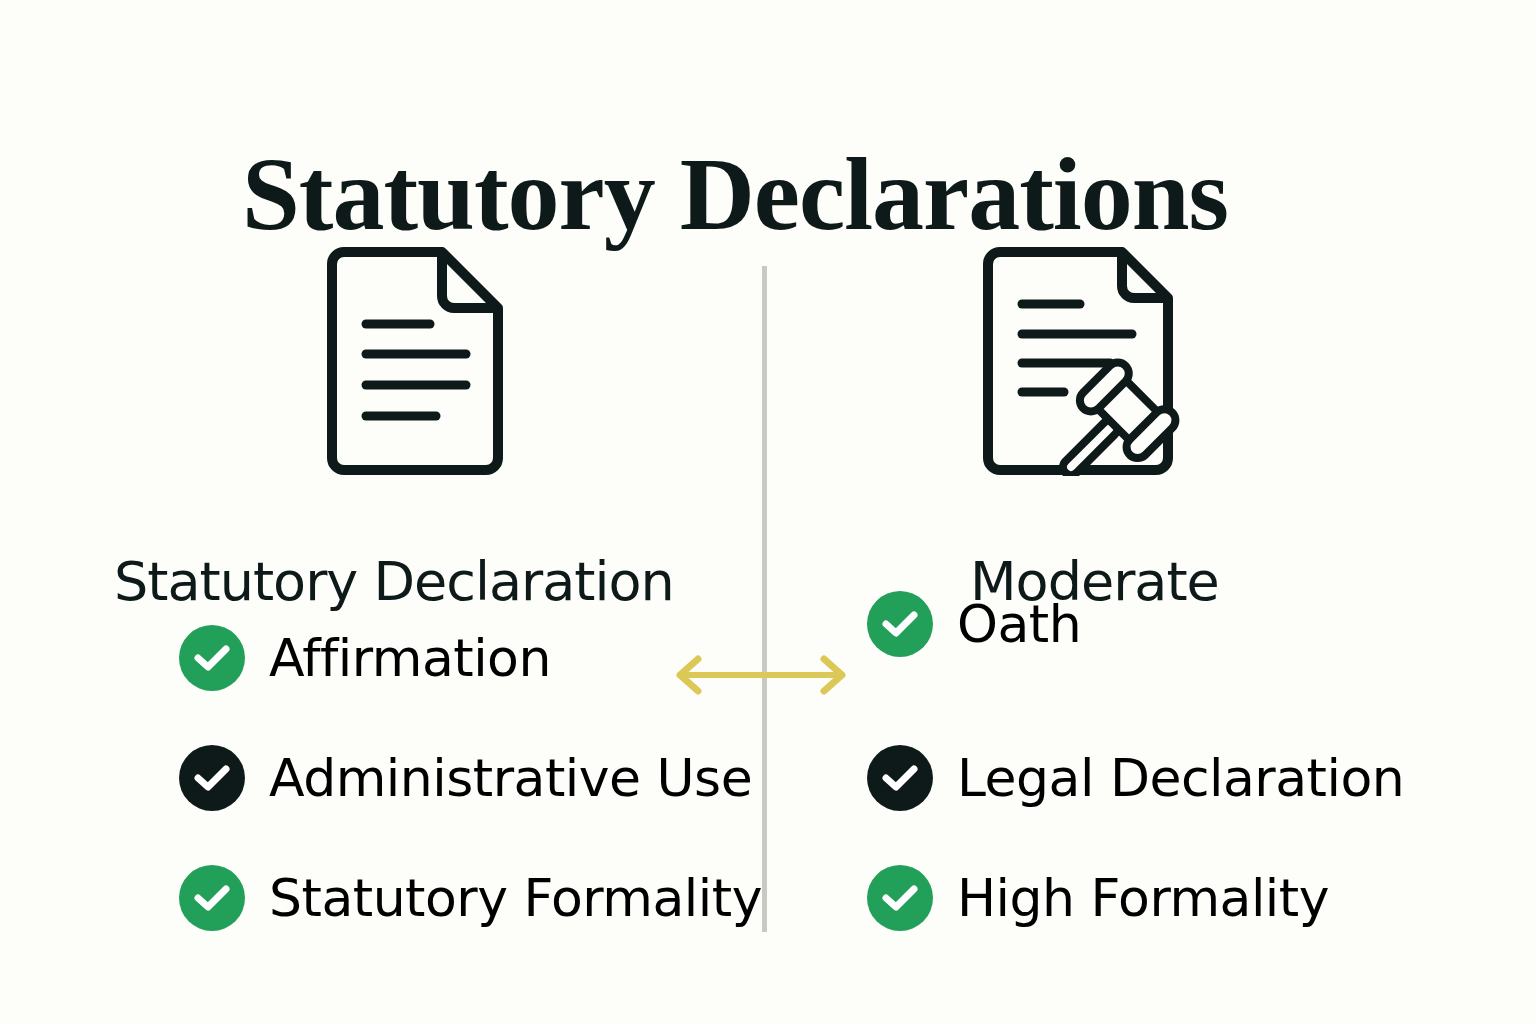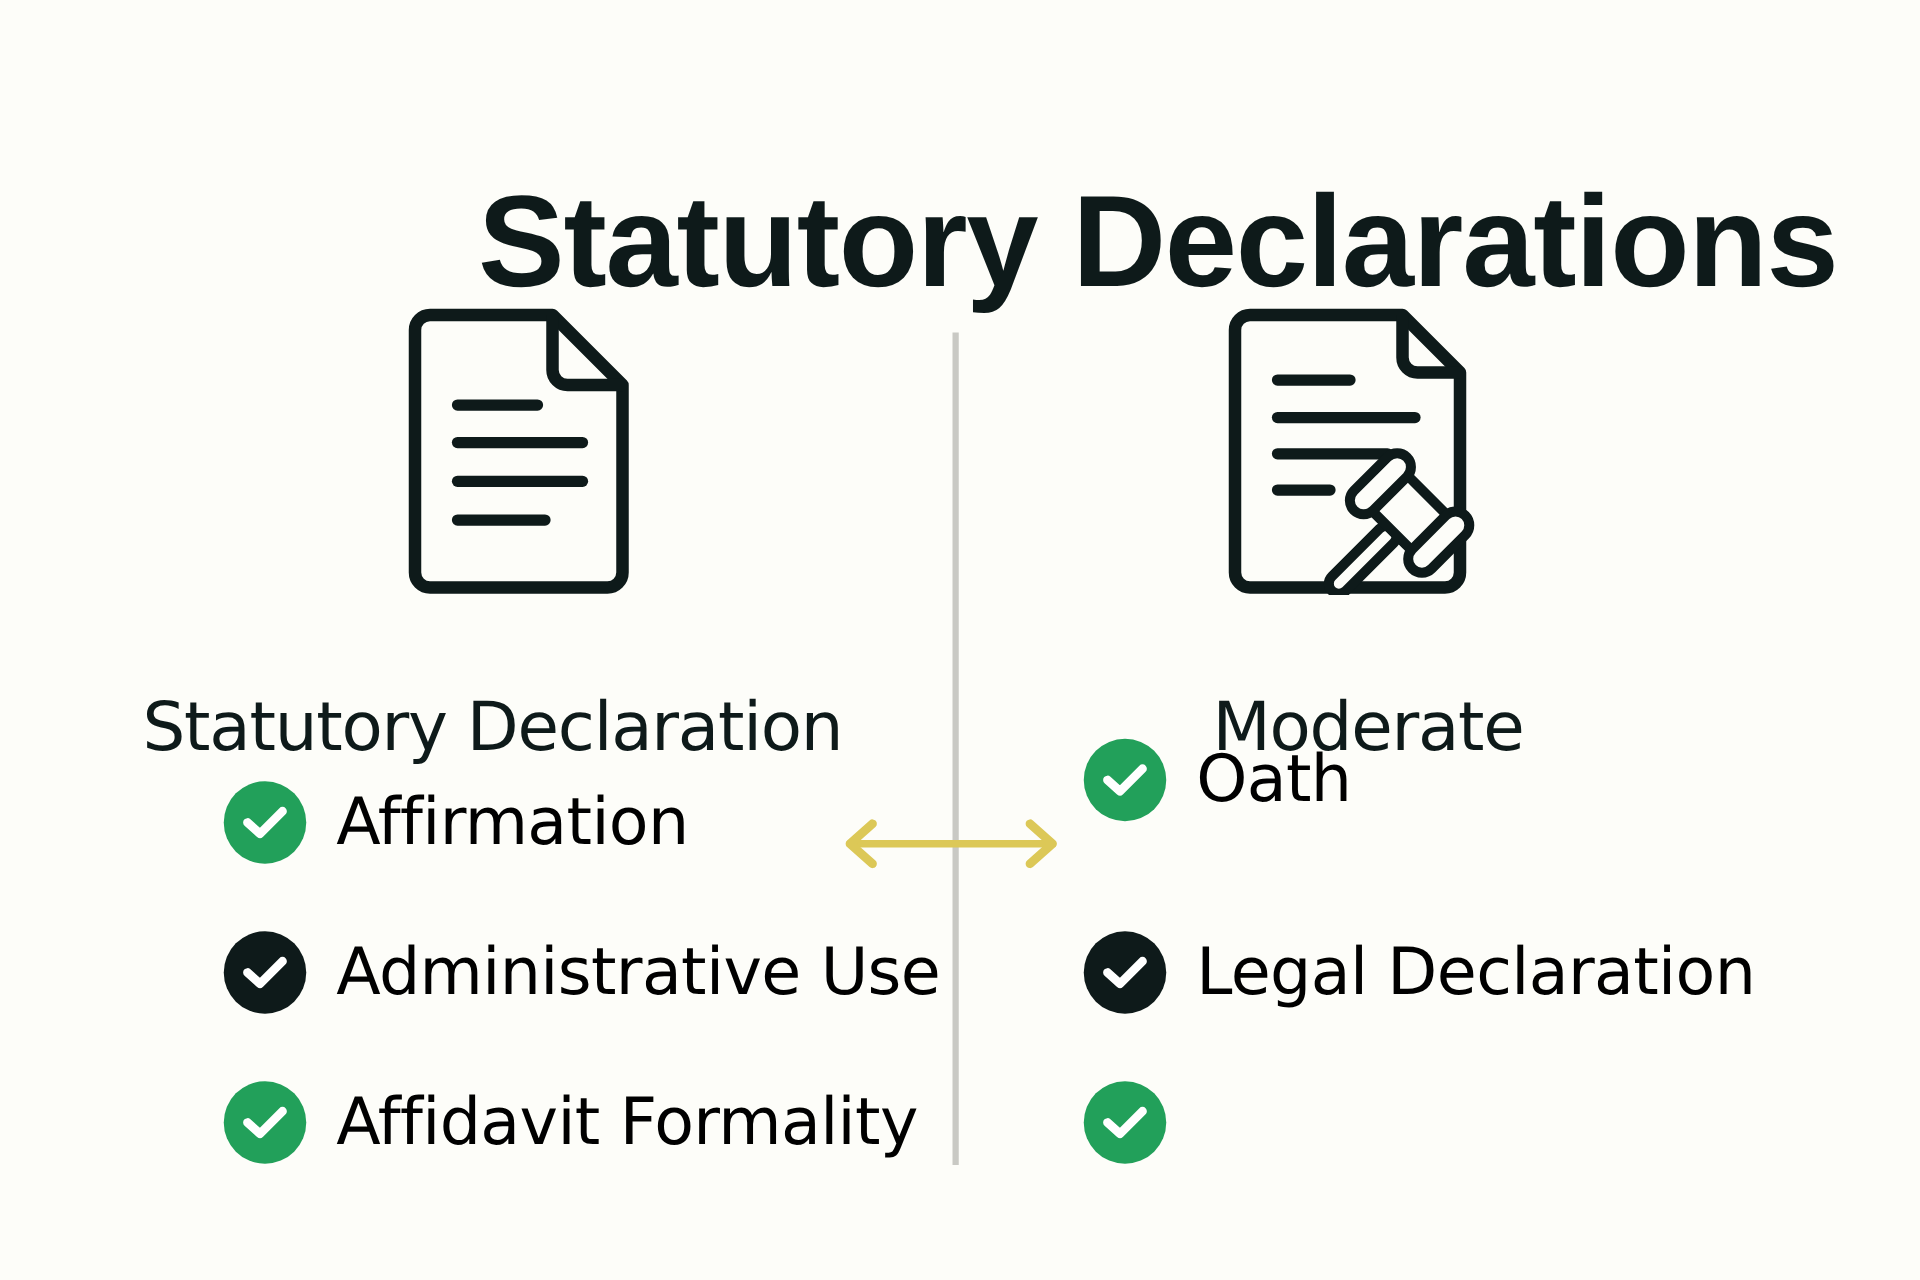--- a/index.html
+++ b/index.html
@@ -13,22 +13,22 @@
       position: relative;
       overflow: hidden;
       font-family: "Liberation Sans", sans-serif;
       color: #0e1a1a;
     }
     .main-title {
       position: absolute;
       left: 0;
       width: 1470px;
       top: 72px;
-      text-align: right;
-      font-family: Liberation Sans, sans-serif;
+      text-align: center;
+      font-family: Liberation Serif, serif;
       font-weight: bold;
       font-size: 104px;
       letter-spacing: -1px;
       line-height: 1;
       color: #0e1a1a;
     }
     .divider {
       position: absolute;
       left: 762px;
       top: 266px;
@@ -139,21 +139,21 @@
       </svg>
   </span>
   <span class="item-label">Administrative Use</span>
 </div>
 <div class="item" style="left:179px; top:862px;">
   <span class="check green">
     <svg width="36" height="28" viewBox="0 0 36 28">
         <path d="M4 14 L14 23 L32 5" fill="none" stroke="#fff" stroke-width="7" stroke-linecap="round" stroke-linejoin="round"></path>
       </svg>
   </span>
-  <span class="item-label">Affidavit Formality</span>
+  <span class="item-label">Statutory Formality</span>
 </div>
 
 <div class="item" style="left:867px; top:588px;">
   <span class="check green">
     <svg width="36" height="28" viewBox="0 0 36 28">
         <path d="M4 14 L14 23 L32 5" fill="none" stroke="#fff" stroke-width="7" stroke-linecap="round" stroke-linejoin="round"></path>
       </svg>
   </span>
   <span class="item-label">Oath</span>
 </div>
@@ -164,20 +164,21 @@
       </svg>
   </span>
   <span class="item-label">Legal Declaration</span>
 </div>
 <div class="item" style="left:867px; top:862px;">
   <span class="check green">
     <svg width="36" height="28" viewBox="0 0 36 28">
         <path d="M4 14 L14 23 L32 5" fill="none" stroke="#fff" stroke-width="7" stroke-linecap="round" stroke-linejoin="round"></path>
       </svg>
   </span>
+  <span class="item-label">High Formality</span>
 </div>
 
 <div class="arrow">
   <svg width="182" height="50" viewBox="0 0 182 50">
     <line x1="10" y1="25" x2="172" y2="25" stroke="#dcc857" stroke-width="6" stroke-linecap="round"></line>
     <polyline points="28,9 10,25 28,41" fill="none" stroke="#dcc857" stroke-width="7" stroke-linecap="round" stroke-linejoin="round"></polyline>
     <polyline points="154,9 172,25 154,41" fill="none" stroke="#dcc857" stroke-width="7" stroke-linecap="round" stroke-linejoin="round"></polyline>
   </svg>
 </div>
 

